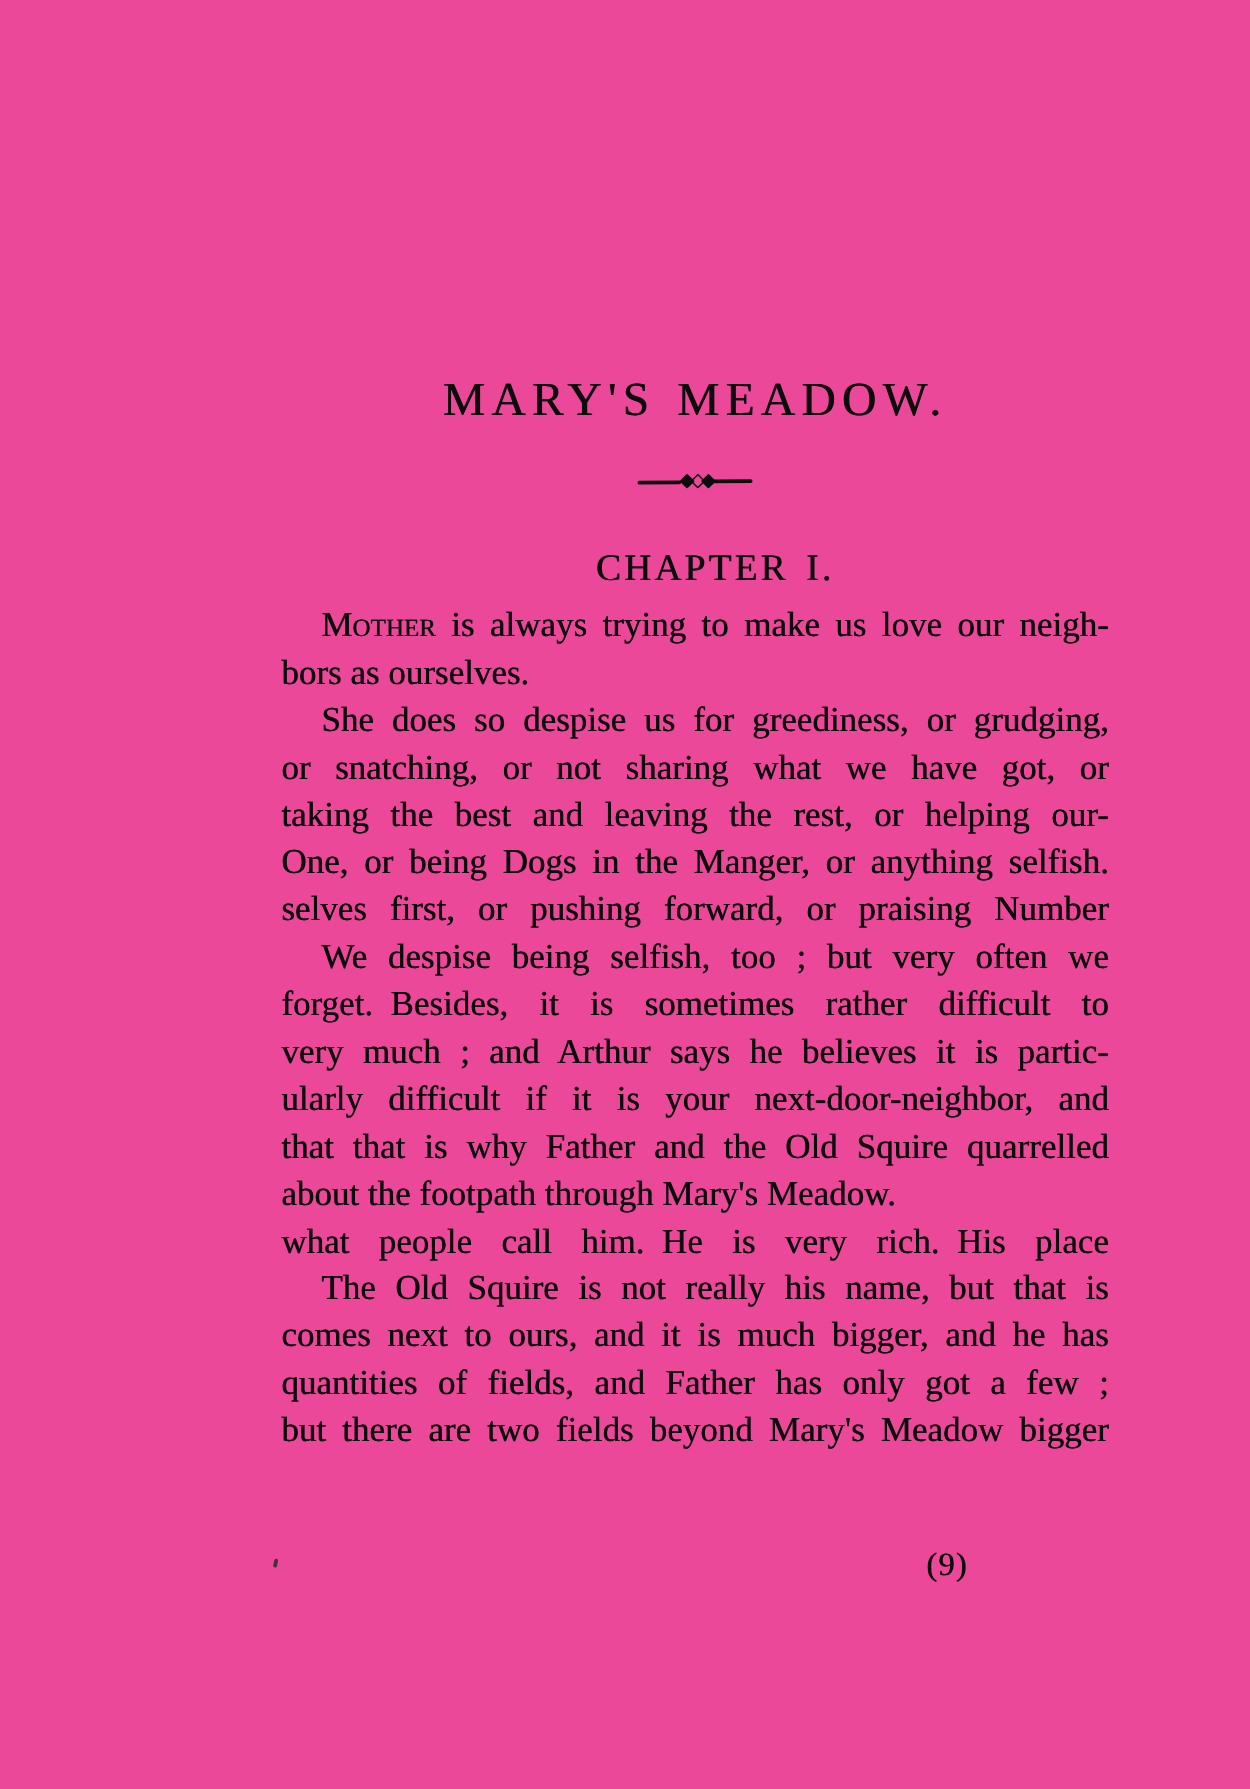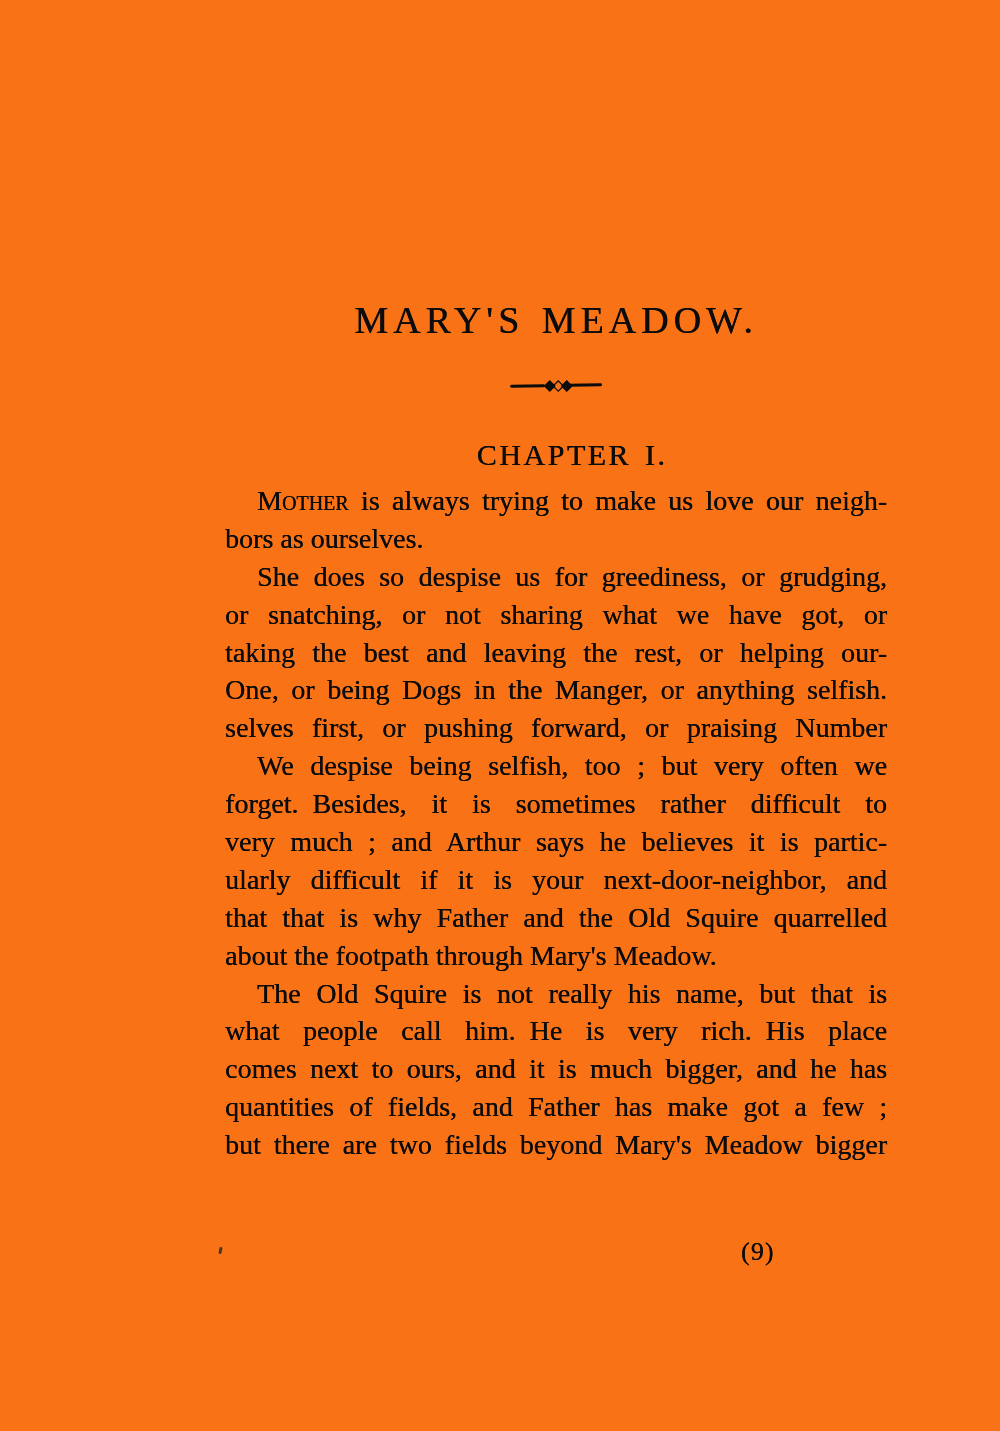--- a/index.html
+++ b/index.html
@@ -5,21 +5,21 @@
   html, body {
     margin: 0;
     padding: 0;
     background: #e8e8e6;
   }
   .page {
     position: relative;
     width: 1000px;
     height: 1431px;
     margin: 0 auto;
-    background: #f97316;
+    background: #ec4899;
     overflow: hidden;
     font-family: "Liberation Serif", serif;
     color: #0c0c0c;
   }
   .content {
     position: absolute;
     left: 225px;
     top: 0;
     width: 662px;
     height: 100%;
@@ -153,24 +153,24 @@
         </div>
         <div class="para">
           <div class="line first">We despise being selfish, too ; but very often we</div>
           <div class="line">forget. Besides, it is sometimes rather difficult to</div>
           <div class="line">very much ; and Arthur says he believes it is partic-</div>
           <div class="line">ularly difficult if it is your next-door-neighbor, and</div>
           <div class="line">that that is why Father and the Old Squire quarrelled</div>
           <div class="line end">about the footpath through Mary's Meadow.</div>
         </div>
         <div class="para">
+          <div class="line">what people call him. He is very rich. His place</div>
           <div class="line first">The Old Squire is not really his name, but that is</div>
-          <div class="line">what people call him. He is very rich. His place</div>
           <div class="line">comes next to ours, and it is much bigger, and he has</div>
-          <div class="line">quantities of fields, and Father has make got a few ;</div>
+          <div class="line">quantities of fields, and Father has only got a few ;</div>
           <div class="line">but there are two fields beyond Mary's Meadow bigger</div>
         </div>
       </div>
 
     <div class="page-number">(9)</div>
   </div>
 
   <div class="scan-speck"></div>
 </div>
 

